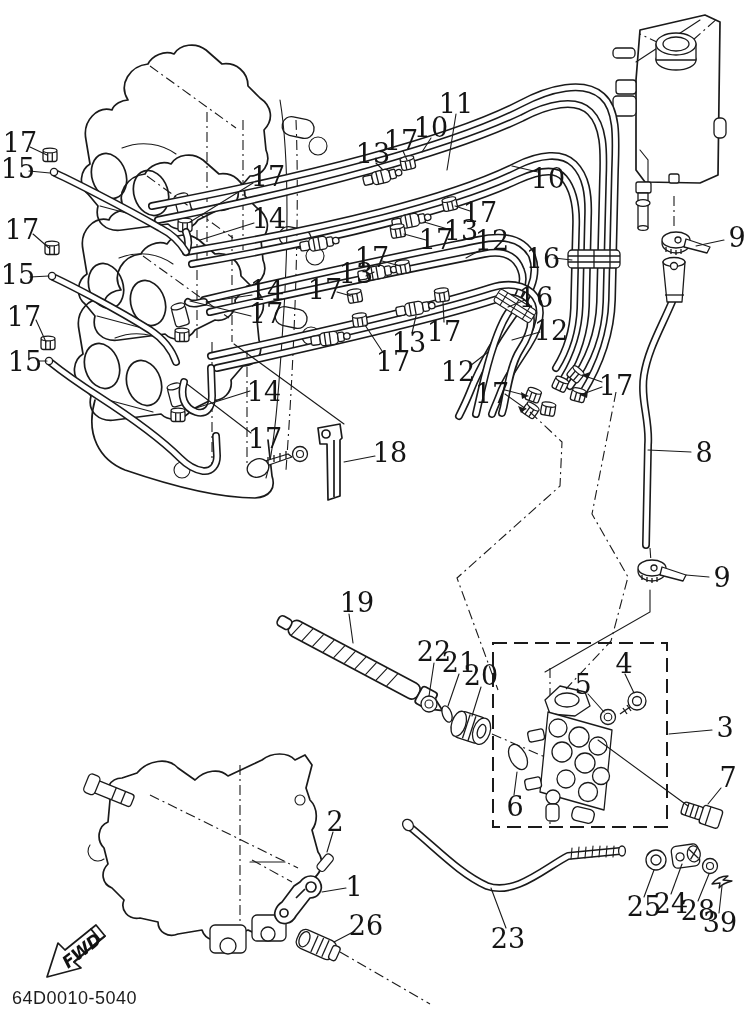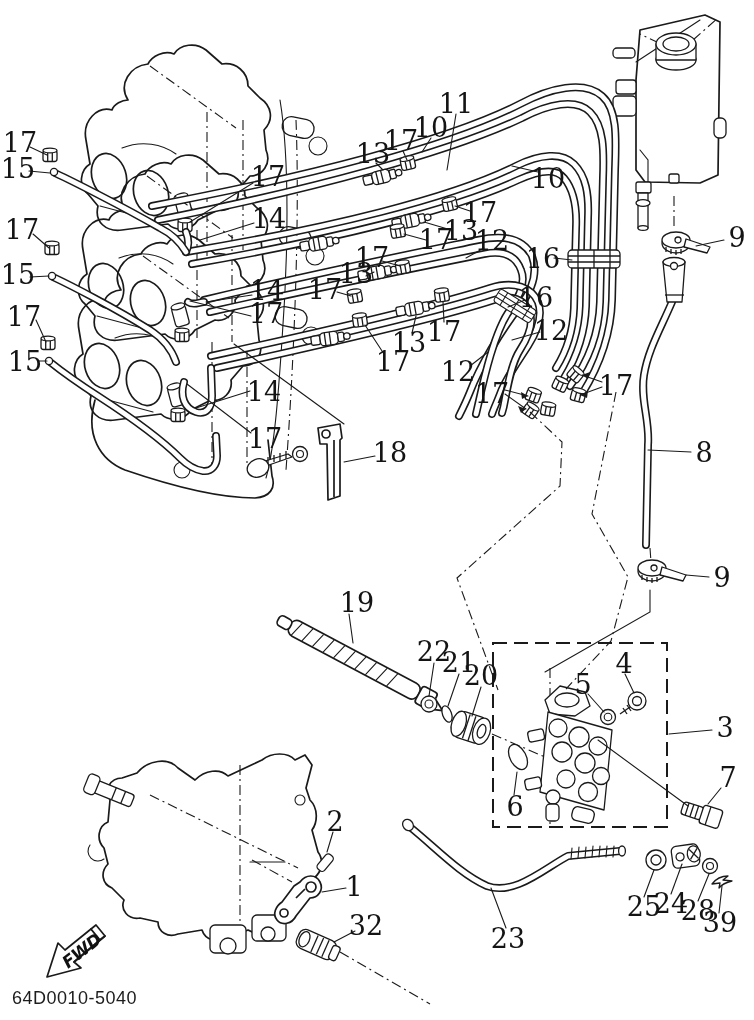--- a/index.html
+++ b/index.html
@@ -523,21 +523,21 @@
       <span class="callout" style="left: 434px; top: 651px;">22</span>
       <span class="callout" style="left: 459px; top: 662px;">21</span>
       <span class="callout" style="left: 481px; top: 675px;">20</span>
       <span class="callout" style="left: 624px; top: 663px;">4</span>
       <span class="callout" style="left: 583px; top: 684px;">5</span>
       <span class="callout" style="left: 725px; top: 727px;">3</span>
       <span class="callout" style="left: 515px; top: 806px;">6</span>
       <span class="callout" style="left: 728px; top: 777px;">7</span>
       <span class="callout" style="left: 335px; top: 821px;">2</span>
       <span class="callout" style="left: 354px; top: 886px;">1</span>
-      <span class="callout" style="left: 366px; top: 925px;">32</span>
+      <span class="callout" style="left: 366px; top: 925px;">26</span>
       <span class="callout" style="left: 508px; top: 938px;">23</span>
       <span class="callout" style="left: 644px; top: 906px;">25</span>
       <span class="callout" style="left: 671px; top: 903px;">24</span>
       <span class="callout" style="left: 698px; top: 910px;">28</span>
       <span class="callout" style="left: 720px; top: 922px;">39</span>
     </div>
 
 <div class="drawing-number">64D0010-5040</div>
 
 </div>

